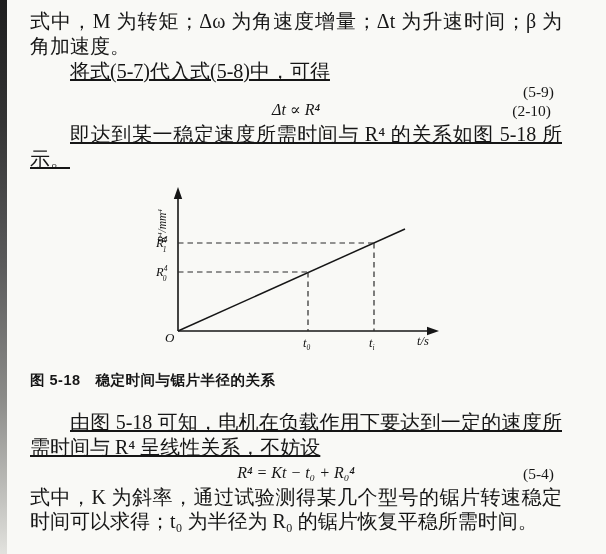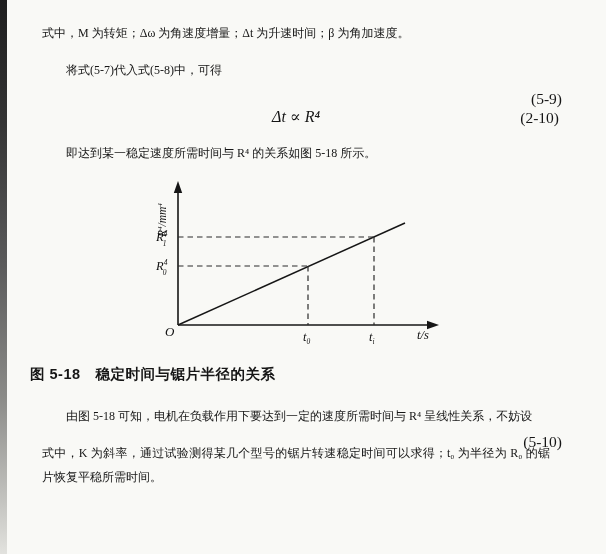--- a/index.html
+++ b/index.html
@@ -11,25 +11,25 @@
     font-family: "Liberation Serif", "DejaVu Serif", serif;
     color: #161616;
   }
   .scan-edge {
     position: absolute; left: 0; top: 0;
     width: 7px; height: 554px;
     background: linear-gradient(180deg, #1e1e1e 0%, #343434 22%, #5b5b5b 48%, #8c8c89 72%, #c2c2be 90%, #e2e2de 100%);
     filter: blur(0.6px);
   }
   .content { position: relative; padding: 9px 44px 0 30px; }
-  p { margin: 12px; font-size: 12px; line-height: 25px; text-align: justify; }
-  .indent { text-indent: 2em; }
+  p { margin: 0; font-size: 20px; line-height: 25px; text-align: justify; }
+  .indent { text-indent: 2em; text-decoration: underline; }
   .eq-row { position: relative; text-align: center; font-size: 16px; line-height: 25px; }
   .eq-num {
-    position: absolute; right: 0; top: 50%;
+    position: absolute; right: 8px; top: 50%;
     transform: translateY(-50%);
     font-size: 15.5px; font-style: normal;
   }
   .mi { font-style: italic; }
   .eq59 { margin: 4px 0 3px; padding: 3px 0; }
   .eq59 .part { margin: 0 2px; }
   .frac {
     display: inline-block; vertical-align: -0.62em;
     text-align: center; line-height: 1.08; margin: 0 3px;
   }
@@ -97,18 +97,19 @@
       <text x="233" y="162" font-size="12.5"><tspan>t</tspan><tspan dy="3" font-size="7.5">i</tspan></text>
       <text x="281" y="160" font-size="12.5">t/s</text>
     </svg>
   </figure>
 
   <p class="fig-caption">图 5-18　稳定时间与锯片半径的关系</p>
 
   <p class="indent sp5">由图 5-18 可知，电机在负载作用下要达到一定的速度所需时间与 R⁴ 呈线性关系，不妨设</p>
 
   <div class="eq-row eq511">
-    <span class="eq-num">(5-10)</span>
+    <span class="mi">R⁴ = Kt − t₀ + R₀⁴</span>
+    <span class="eq-num">(5-4)</span>
   </div>
 
   <p class="p-last">式中，K 为斜率，通过试验测得某几个型号的锯片转速稳定时间可以求得；t₀ 为半径为 R₀ 的锯片恢复平稳所需时间。</p>
 
 </div>
 
 </body></html>

